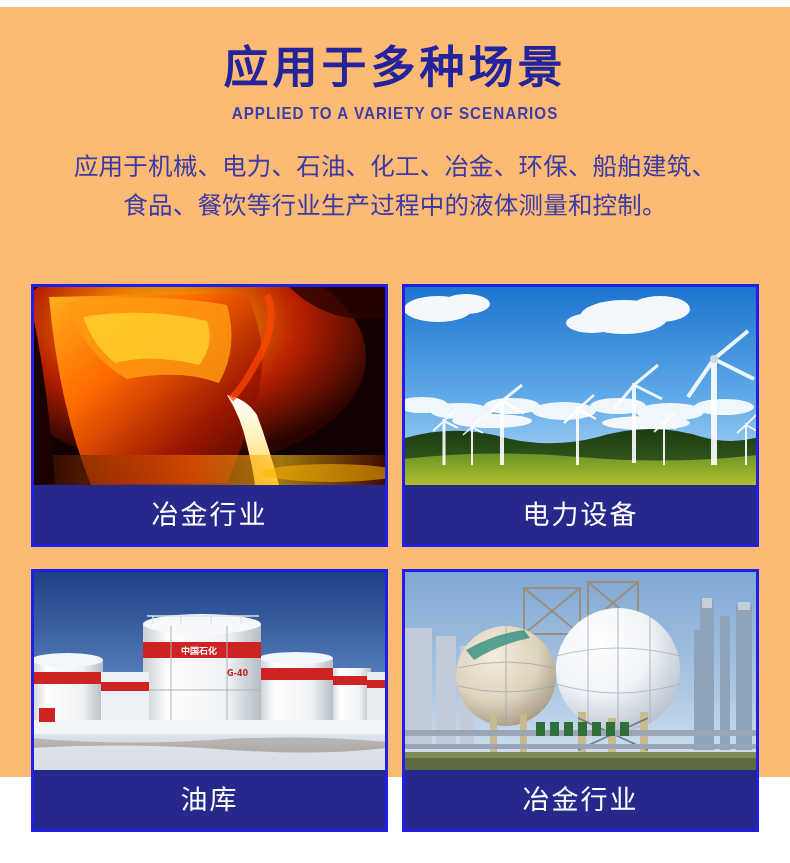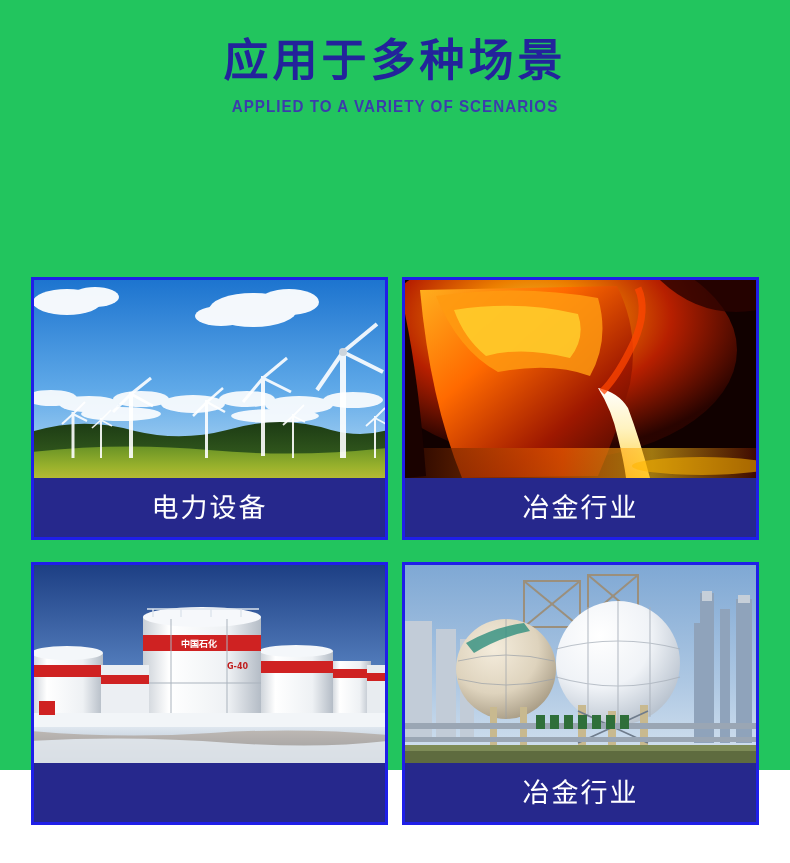--- a/index.html
+++ b/index.html
@@ -8,21 +8,22 @@
   html, body {
     width:790px; height:863px;
     background:#ffffff;
     font-family:"Liberation Sans","DejaVu Sans",sans-serif;
     overflow:hidden;
   }
 
   .page {
     position:relative;
     width:790px; height:770px;
-    background:#22c55e;
+    background:#fdba74;
+    margin-top:7px;
   }
 
   
   .header { padding-top:36px; text-align:center; }
 
   .main-title {
     font-size:45px;
     font-weight:bold;
     color:#23239b;
     letter-spacing:4px;
@@ -95,119 +96,27 @@
   }
 </style>
 </head>
 <body>
 
 <div class="page">
 
   <div class="header">
     <h1 class="main-title">应用于多种场景</h1>
     <div class="sub-title">APPLIED TO A VARIETY OF SCENARIOS</div>
+    <p class="desc">
+      <span class="desc-line">应用于机械、电力、石油、化工、冶金、环保、船舶建筑、</span>
+      <span class="desc-line">食品、餐饮等行业生产过程中的液体测量和控制。</span>
+    </p>
   </div>
 
   <div class="grid">
-
-    <div class="card">
-      <div class="card-photo">
-        <svg viewBox="0 0 357 198" preserveAspectRatio="xMidYMid slice">
-          <defs>
-            <linearGradient id="w-sky" x1="0" y1="0" x2="0" y2="1">
-              <stop offset="0%" stop-color="#1d74cf"></stop>
-              <stop offset="55%" stop-color="#5fa9e8"></stop>
-              <stop offset="100%" stop-color="#bcddf5"></stop>
-            </linearGradient>
-            <linearGradient id="w-hill" x1="0" y1="0" x2="0" y2="1">
-              <stop offset="0%" stop-color="#1c3b14"></stop>
-              <stop offset="100%" stop-color="#3f6a22"></stop>
-            </linearGradient>
-            <linearGradient id="w-field" x1="0" y1="0" x2="0" y2="1">
-              <stop offset="0%" stop-color="#6a9326"></stop>
-              <stop offset="60%" stop-color="#96b02c"></stop>
-              <stop offset="100%" stop-color="#b4bb33"></stop>
-            </linearGradient>
-          </defs>
-          <rect width="357" height="198" fill="url(#w-sky)"></rect>
-          <g fill="#ffffff" opacity="0.95">
-            <ellipse cx="36" cy="22" rx="34" ry="13"></ellipse>
-            <ellipse cx="64" cy="17" rx="24" ry="10"></ellipse>
-            <ellipse cx="222" cy="30" rx="44" ry="17"></ellipse>
-            <ellipse cx="258" cy="22" rx="30" ry="13"></ellipse>
-            <ellipse cx="190" cy="36" rx="26" ry="10"></ellipse>
-          </g>
-          <g fill="#ffffff" opacity="0.9">
-            <ellipse cx="20" cy="118" rx="26" ry="8"></ellipse>
-            <ellipse cx="58" cy="124" rx="30" ry="8"></ellipse>
-            <ellipse cx="110" cy="119" rx="28" ry="8"></ellipse>
-            <ellipse cx="162" cy="124" rx="32" ry="9"></ellipse>
-            <ellipse cx="216" cy="119" rx="28" ry="8"></ellipse>
-            <ellipse cx="268" cy="125" rx="34" ry="9"></ellipse>
-            <ellipse cx="322" cy="120" rx="30" ry="8"></ellipse>
-            <ellipse cx="90" cy="134" rx="40" ry="7"></ellipse>
-            <ellipse cx="244" cy="136" rx="44" ry="7"></ellipse>
-          </g>
-          <path d="M0 152 Q52 136 104 151 Q150 162 196 150 Q250 134 300 150 Q330 158 357 150 L357 198 L0 198 Z" fill="url(#w-hill)"></path>
-          <path d="M0 172 Q90 162 178 170 Q266 178 357 168 L357 198 L0 198 Z" fill="url(#w-field)"></path>
-          <g stroke="#ffffff" stroke-width="1" fill="none" opacity="0.9">
-            <g transform="translate(312,70)">
-              <rect x="-3" y="0" width="6" height="108" fill="#ffffff" stroke="none"></rect>
-              <path d="M0 2 L34 -26" stroke-width="4"></path>
-              <path d="M0 2 L40 22" stroke-width="4"></path>
-              <path d="M0 2 L-26 40" stroke-width="4"></path>
-              <circle cx="0" cy="2" r="4" fill="#dddddd" stroke="none"></circle>
-            </g>
-            <g transform="translate(232,96)">
-              <rect x="-2" y="0" width="4" height="80" fill="#ffffff" stroke="none"></rect>
-              <path d="M0 2 L24 -18" stroke-width="3"></path>
-              <path d="M0 2 L28 16" stroke-width="3"></path>
-              <path d="M0 2 L-20 26" stroke-width="3"></path>
-            </g>
-            <g transform="translate(100,112)">
-              <rect x="-2" y="0" width="4" height="66" fill="#ffffff" stroke="none"></rect>
-              <path d="M0 2 L20 -14" stroke-width="3"></path>
-              <path d="M0 2 L22 14" stroke-width="3"></path>
-              <path d="M0 2 L-18 20" stroke-width="3"></path>
-            </g>
-            <g transform="translate(176,120)">
-              <rect x="-2" y="0" width="3" height="58" fill="#ffffff" stroke="none"></rect>
-              <path d="M0 2 L16 -12" stroke-width="2.5"></path>
-              <path d="M0 2 L18 12" stroke-width="2.5"></path>
-              <path d="M0 2 L-14 16" stroke-width="2.5"></path>
-            </g>
-            <g transform="translate(42,132)">
-              <rect x="-1.5" y="0" width="3" height="46" fill="#ffffff" stroke="none"></rect>
-              <path d="M0 2 L12 -10" stroke-width="2"></path>
-              <path d="M0 2 L14 9" stroke-width="2"></path>
-              <path d="M0 2 L-11 12" stroke-width="2"></path>
-            </g>
-            <g transform="translate(70,138)">
-              <rect x="-1" y="0" width="2" height="40" fill="#ffffff" stroke="none"></rect>
-              <path d="M0 2 L10 -8" stroke-width="1.6"></path>
-              <path d="M0 2 L11 8" stroke-width="1.6"></path>
-              <path d="M0 2 L-9 10" stroke-width="1.6"></path>
-            </g>
-            <g transform="translate(262,134)">
-              <rect x="-1" y="0" width="2" height="44" fill="#ffffff" stroke="none"></rect>
-              <path d="M0 2 L11 -9" stroke-width="1.8"></path>
-              <path d="M0 2 L12 8" stroke-width="1.8"></path>
-              <path d="M0 2 L-10 11" stroke-width="1.8"></path>
-            </g>
-            <g transform="translate(344,136)">
-              <rect x="-1" y="0" width="2" height="42" fill="#ffffff" stroke="none"></rect>
-              <path d="M0 2 L10 -8" stroke-width="1.8"></path>
-              <path d="M0 2 L11 8" stroke-width="1.8"></path>
-              <path d="M0 2 L-9 10" stroke-width="1.8"></path>
-            </g>
-          </g>
-        </svg>
-      </div>
-      <div class="card-caption">电力设备</div>
-    </div>
 
     <div class="card">
       <div class="card-photo">
         <svg viewBox="0 0 357 198" preserveAspectRatio="xMidYMid slice">
           <defs>
             <radialGradient id="m-glow" cx="45%" cy="35%" r="62%">
               <stop offset="0%" stop-color="#ffd83a"></stop>
               <stop offset="28%" stop-color="#ff8a00"></stop>
               <stop offset="60%" stop-color="#c52200"></stop>
               <stop offset="100%" stop-color="#2b0400"></stop>
@@ -243,20 +152,116 @@
           <path d="M258 0 Q300 40 356 30 L357 0 Z" fill="#2a0300" opacity="0.8"></path>
         </svg>
       </div>
       <div class="card-caption">冶金行业</div>
     </div>
 
     <div class="card">
       <div class="card-photo">
         <svg viewBox="0 0 357 198" preserveAspectRatio="xMidYMid slice">
           <defs>
+            <linearGradient id="w-sky" x1="0" y1="0" x2="0" y2="1">
+              <stop offset="0%" stop-color="#1d74cf"></stop>
+              <stop offset="55%" stop-color="#5fa9e8"></stop>
+              <stop offset="100%" stop-color="#bcddf5"></stop>
+            </linearGradient>
+            <linearGradient id="w-hill" x1="0" y1="0" x2="0" y2="1">
+              <stop offset="0%" stop-color="#1c3b14"></stop>
+              <stop offset="100%" stop-color="#3f6a22"></stop>
+            </linearGradient>
+            <linearGradient id="w-field" x1="0" y1="0" x2="0" y2="1">
+              <stop offset="0%" stop-color="#6a9326"></stop>
+              <stop offset="60%" stop-color="#96b02c"></stop>
+              <stop offset="100%" stop-color="#b4bb33"></stop>
+            </linearGradient>
+          </defs>
+          <rect width="357" height="198" fill="url(#w-sky)"></rect>
+          <g fill="#ffffff" opacity="0.95">
+            <ellipse cx="36" cy="22" rx="34" ry="13"></ellipse>
+            <ellipse cx="64" cy="17" rx="24" ry="10"></ellipse>
+            <ellipse cx="222" cy="30" rx="44" ry="17"></ellipse>
+            <ellipse cx="258" cy="22" rx="30" ry="13"></ellipse>
+            <ellipse cx="190" cy="36" rx="26" ry="10"></ellipse>
+          </g>
+          <g fill="#ffffff" opacity="0.9">
+            <ellipse cx="20" cy="118" rx="26" ry="8"></ellipse>
+            <ellipse cx="58" cy="124" rx="30" ry="8"></ellipse>
+            <ellipse cx="110" cy="119" rx="28" ry="8"></ellipse>
+            <ellipse cx="162" cy="124" rx="32" ry="9"></ellipse>
+            <ellipse cx="216" cy="119" rx="28" ry="8"></ellipse>
+            <ellipse cx="268" cy="125" rx="34" ry="9"></ellipse>
+            <ellipse cx="322" cy="120" rx="30" ry="8"></ellipse>
+            <ellipse cx="90" cy="134" rx="40" ry="7"></ellipse>
+            <ellipse cx="244" cy="136" rx="44" ry="7"></ellipse>
+          </g>
+          <path d="M0 152 Q52 136 104 151 Q150 162 196 150 Q250 134 300 150 Q330 158 357 150 L357 198 L0 198 Z" fill="url(#w-hill)"></path>
+          <path d="M0 172 Q90 162 178 170 Q266 178 357 168 L357 198 L0 198 Z" fill="url(#w-field)"></path>
+          <g stroke="#ffffff" stroke-width="1" fill="none" opacity="0.9">
+            <g transform="translate(312,70)">
+              <rect x="-3" y="0" width="6" height="108" fill="#ffffff" stroke="none"></rect>
+              <path d="M0 2 L34 -26" stroke-width="4"></path>
+              <path d="M0 2 L40 22" stroke-width="4"></path>
+              <path d="M0 2 L-26 40" stroke-width="4"></path>
+              <circle cx="0" cy="2" r="4" fill="#dddddd" stroke="none"></circle>
+            </g>
+            <g transform="translate(232,96)">
+              <rect x="-2" y="0" width="4" height="80" fill="#ffffff" stroke="none"></rect>
+              <path d="M0 2 L24 -18" stroke-width="3"></path>
+              <path d="M0 2 L28 16" stroke-width="3"></path>
+              <path d="M0 2 L-20 26" stroke-width="3"></path>
+            </g>
+            <g transform="translate(100,112)">
+              <rect x="-2" y="0" width="4" height="66" fill="#ffffff" stroke="none"></rect>
+              <path d="M0 2 L20 -14" stroke-width="3"></path>
+              <path d="M0 2 L22 14" stroke-width="3"></path>
+              <path d="M0 2 L-18 20" stroke-width="3"></path>
+            </g>
+            <g transform="translate(176,120)">
+              <rect x="-2" y="0" width="3" height="58" fill="#ffffff" stroke="none"></rect>
+              <path d="M0 2 L16 -12" stroke-width="2.5"></path>
+              <path d="M0 2 L18 12" stroke-width="2.5"></path>
+              <path d="M0 2 L-14 16" stroke-width="2.5"></path>
+            </g>
+            <g transform="translate(42,132)">
+              <rect x="-1.5" y="0" width="3" height="46" fill="#ffffff" stroke="none"></rect>
+              <path d="M0 2 L12 -10" stroke-width="2"></path>
+              <path d="M0 2 L14 9" stroke-width="2"></path>
+              <path d="M0 2 L-11 12" stroke-width="2"></path>
+            </g>
+            <g transform="translate(70,138)">
+              <rect x="-1" y="0" width="2" height="40" fill="#ffffff" stroke="none"></rect>
+              <path d="M0 2 L10 -8" stroke-width="1.6"></path>
+              <path d="M0 2 L11 8" stroke-width="1.6"></path>
+              <path d="M0 2 L-9 10" stroke-width="1.6"></path>
+            </g>
+            <g transform="translate(262,134)">
+              <rect x="-1" y="0" width="2" height="44" fill="#ffffff" stroke="none"></rect>
+              <path d="M0 2 L11 -9" stroke-width="1.8"></path>
+              <path d="M0 2 L12 8" stroke-width="1.8"></path>
+              <path d="M0 2 L-10 11" stroke-width="1.8"></path>
+            </g>
+            <g transform="translate(344,136)">
+              <rect x="-1" y="0" width="2" height="42" fill="#ffffff" stroke="none"></rect>
+              <path d="M0 2 L10 -8" stroke-width="1.8"></path>
+              <path d="M0 2 L11 8" stroke-width="1.8"></path>
+              <path d="M0 2 L-9 10" stroke-width="1.8"></path>
+            </g>
+          </g>
+        </svg>
+      </div>
+      <div class="card-caption">电力设备</div>
+    </div>
+
+    <div class="card">
+      <div class="card-photo">
+        <svg viewBox="0 0 357 198" preserveAspectRatio="xMidYMid slice">
+          <defs>
             <linearGradient id="o-sky" x1="0" y1="0" x2="0" y2="1">
               <stop offset="0%" stop-color="#1d3f84"></stop>
               <stop offset="60%" stop-color="#5b86c4"></stop>
               <stop offset="100%" stop-color="#a8c0dd"></stop>
             </linearGradient>
             <linearGradient id="o-tank" x1="0" y1="0" x2="1" y2="0">
               <stop offset="0%" stop-color="#c9cfd6"></stop>
               <stop offset="22%" stop-color="#ffffff"></stop>
               <stop offset="72%" stop-color="#eef1f4"></stop>
               <stop offset="100%" stop-color="#b4bcc6"></stop>
@@ -312,20 +317,21 @@
           </g>
 
           <rect x="0" y="148" width="357" height="16" fill="#f2f5f8"></rect>
           <rect x="8" y="136" width="16" height="14" fill="#cf2222"></rect>
 
           <rect x="0" y="162" width="357" height="36" fill="url(#o-snow)"></rect>
           <path d="M0 166 Q90 174 180 168 Q270 162 357 170 L357 198 L0 198 Z" fill="#8a6a4e" opacity="0.35"></path>
           <path d="M0 176 Q100 170 200 178 Q290 184 357 176 L357 198 L0 198 Z" fill="#e4ebf2" opacity="0.85"></path>
         </svg>
       </div>
+      <div class="card-caption">油库</div>
     </div>
 
     <div class="card">
       <div class="card-photo">
         <svg viewBox="0 0 357 198" preserveAspectRatio="xMidYMid slice">
           <defs>
             <linearGradient id="c-sky" x1="0" y1="0" x2="0" y2="1">
               <stop offset="0%" stop-color="#7fa8d4"></stop>
               <stop offset="60%" stop-color="#aec8e3"></stop>
               <stop offset="100%" stop-color="#d6e3f0"></stop>

